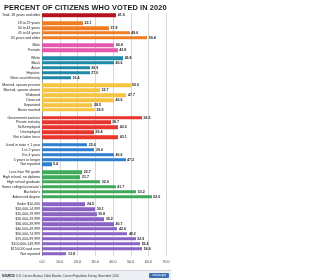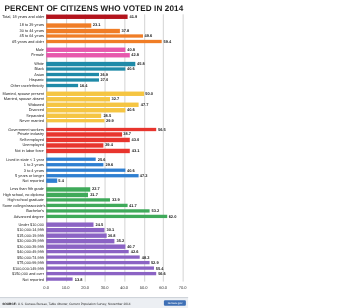--- a/index.html
+++ b/index.html
@@ -122,21 +122,21 @@
     border-radius:1px;
     white-space:nowrap;
   }
 </style>
 </head>
 <body>
 
 <div id="chart-root">
 
   <div class="title-bar">
-    <div class="chart-title">PERCENT OF CITIZENS WHO VOTED IN 2014</div>
+    <div class="chart-title">PERCENT OF CITIZENS WHO VOTED IN 2020</div>
   </div>
 
   <div class="plot-area">
     <div class="grid" id="grid">
         <div class="gridline axis0" style="left: 0%;"></div>
         <div class="gridline" style="left: 14.2857%;"></div>
         <div class="gridline" style="left: 28.5714%;"></div>
         <div class="gridline" style="left: 42.8571%;"></div>
         <div class="gridline" style="left: 57.1429%;"></div>
         <div class="gridline" style="left: 71.4286%;"></div>

